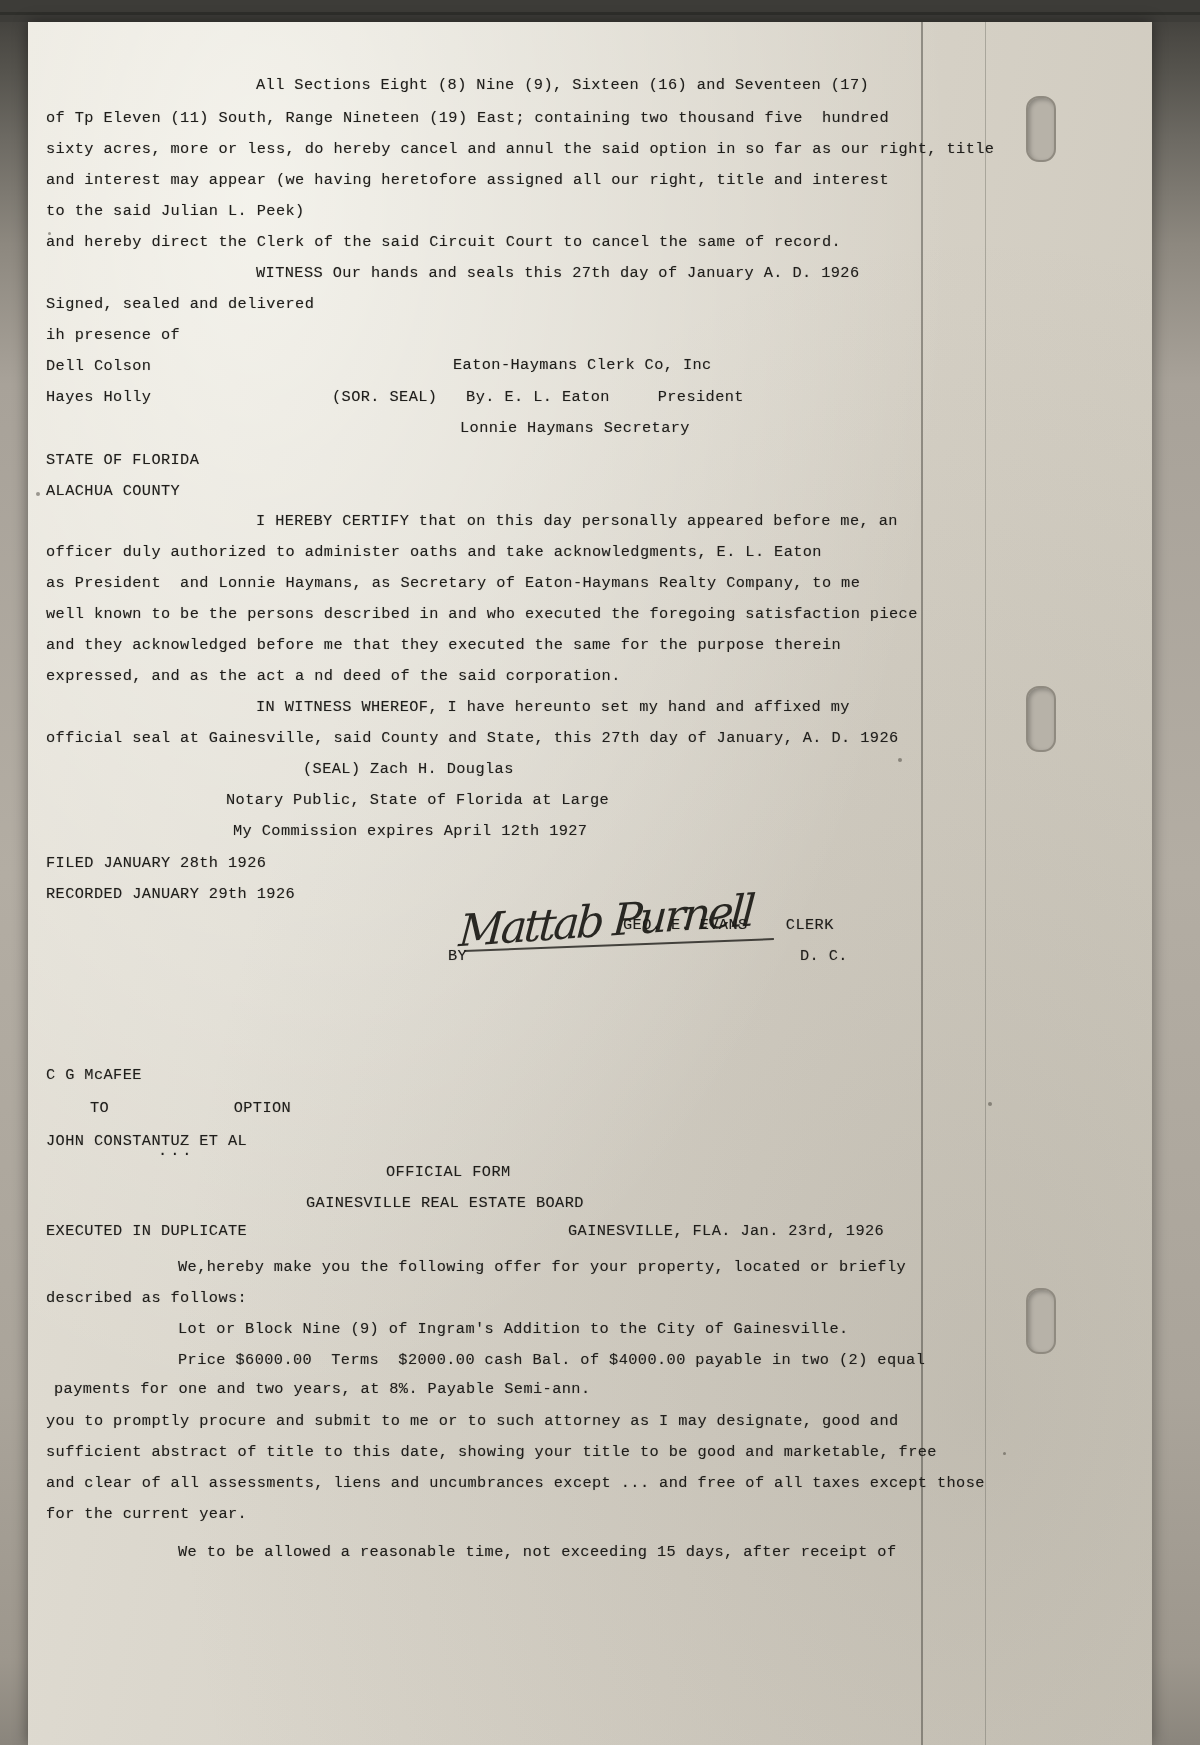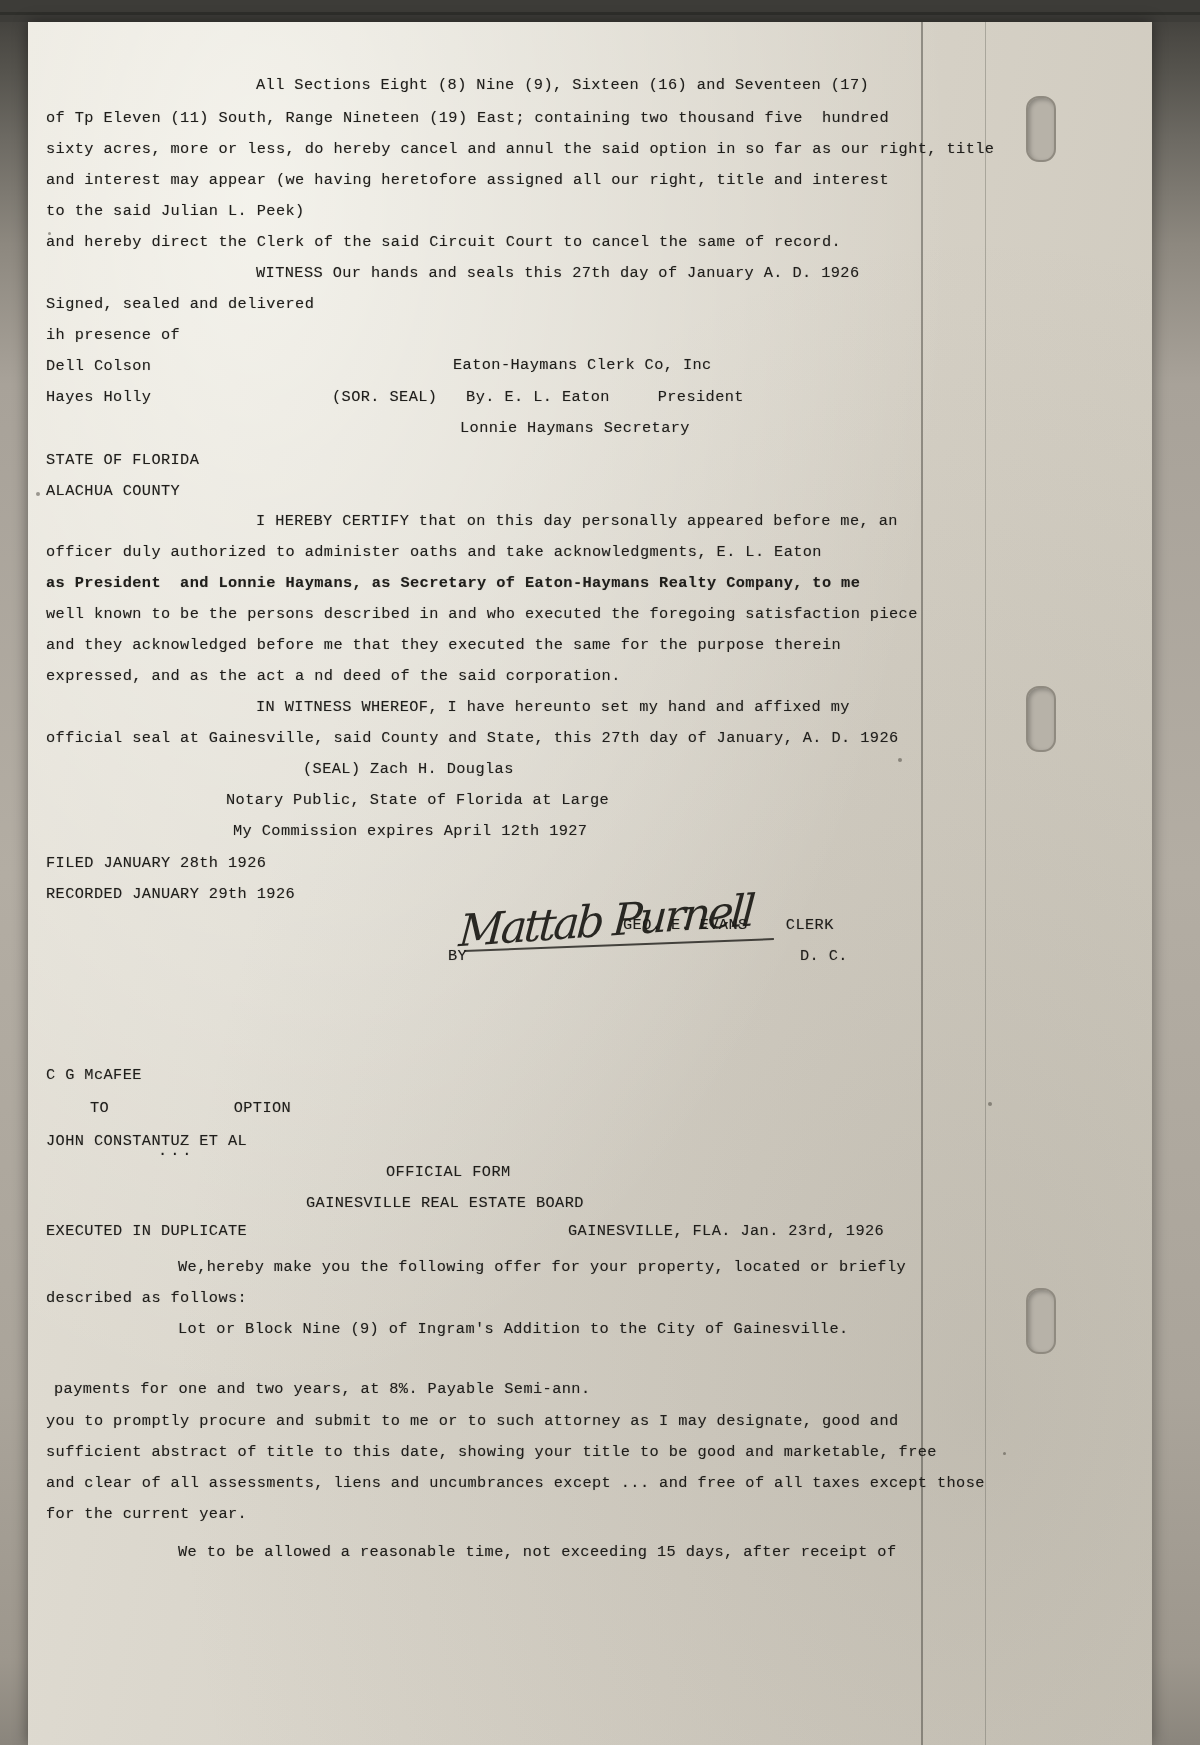--- a/index.html
+++ b/index.html
@@ -148,21 +148,21 @@
       <div class="ln" style="left:18px;  top:304px;">ih presence of</div>
       <div class="ln" style="left:18px;  top:335px;">Dell Colson</div>
       <div class="ln" style="left:425px; top:334px;">Eaton-Haymans Clerk Co, Inc</div>
       <div class="ln" style="left:18px;  top:366px;">Hayes Holly</div>
       <div class="ln" style="left:304px; top:366px;">(SOR. SEAL)   By. E. L. Eaton     President</div>
       <div class="ln" style="left:432px; top:397px;">Lonnie Haymans Secretary</div>
       <div class="ln" style="left:18px; top:429px;">STATE OF FLORIDA</div>
       <div class="ln" style="left:18px; top:460px;">ALACHUA COUNTY</div>
       <div class="ln" style="left:228px; top:490px;">I HEREBY CERTIFY that on this day personally appeared before me, an</div>
       <div class="ln" style="left:18px;  top:521px;">officer duly authorized to administer oaths and take acknowledgments, E. L. Eaton</div>
-      <div class="ln" style="left:18px;  top:552px;font-weight:bold;">as President  and Lonnie Haymans, as Secretary of Eaton-Haymans Realty Company, to me</div>
+      <div class="ln" style="left:18px;  top:552px;">as President  and Lonnie Haymans, as Secretary of Eaton-Haymans Realty Company, to me</div>
       <div class="ln" style="left:18px;  top:614px;">and they acknowledged before me that they executed the same for the purpose therein</div>
       <div class="ln" style="left:18px;  top:583px;">well known to be the persons described in and who executed the foregoing satisfaction piece</div>
       <div class="ln" style="left:18px;  top:645px;">expressed, and as the act a nd deed of the said corporation.</div>
       <div class="ln" style="left:228px; top:676px;">IN WITNESS WHEREOF, I have hereunto set my hand and affixed my</div>
       <div class="ln" style="left:18px;  top:707px;">official seal at Gainesville, said County and State, this 27th day of January, A. D. 1926</div>
       <div class="ln" style="left:275px; top:738px;">(SEAL) Zach H. Douglas</div>
       <div class="ln" style="left:198px; top:769px;">Notary Public, State of Florida at Large</div>
       <div class="ln" style="left:205px; top:800px;">My Commission expires April 12th 1927</div>
       <div class="ln" style="left:18px; top:832px;">FILED JANUARY 28th 1926</div>
       <div class="ln" style="left:18px; top:863px;">RECORDED JANUARY 29th 1926</div>
@@ -177,20 +177,21 @@
       <div class="ln" style="left:62px;  top:1077px;">TO             OPTION</div>
       <div class="ln" style="left:18px; top:1110px;">JOHN CONSTANTUZ ET AL</div>
       <div class="ln" style="left:130px; top:1120px; letter-spacing:3px;">...</div>
       <div class="ln" style="left:358px; top:1141px;">OFFICIAL FORM</div>
       <div class="ln" style="left:278px; top:1172px;">GAINESVILLE REAL ESTATE BOARD</div>
       <div class="ln" style="left:18px; top:1200px;">EXECUTED IN DUPLICATE</div>
       <div class="ln" style="left:540px; top:1200px;">GAINESVILLE, FLA. Jan. 23rd, 1926</div>
       <div class="ln" style="left:150px; top:1236px;">We,hereby make you the following offer for your property, located or briefly</div>
       <div class="ln" style="left:18px;  top:1267px;">described as follows:</div>
       <div class="ln" style="left:150px; top:1298px;">Lot or Block Nine (9) of Ingram's Addition to the City of Gainesville.</div>
+      <div class="ln" style="left:150px; top:1329px;">Price $6000.00  Terms  $2000.00 cash Bal. of $4000.00 payable in two (2) equal</div>
       <div class="ln" style="left:26px; top:1358px;">payments for one and two years, at 8%. Payable Semi-ann.</div>
       <div class="ln" style="left:18px;  top:1390px;">you to promptly procure and submit to me or to such attorney as I may designate, good and</div>
       <div class="ln" style="left:18px;  top:1421px;">sufficient abstract of title to this date, showing your title to be good and marketable, free</div>
       <div class="ln" style="left:18px;  top:1452px;">and clear of all assessments, liens and uncumbrances except ... and free of all taxes except those</div>
       <div class="ln" style="left:18px;  top:1483px;">for the current year.</div>
       <div class="ln" style="left:150px; top:1521px;">We to be allowed a reasonable time, not exceeding 15 days, after receipt of</div>
 
       <div class="speck" style="left:20px; top:210px; width:3px; height:3px;"></div>
       <div class="speck" style="left:8px; top:470px; width:4px; height:4px;"></div>
       <div class="speck" style="left:870px; top:736px; width:4px; height:4px;"></div>

